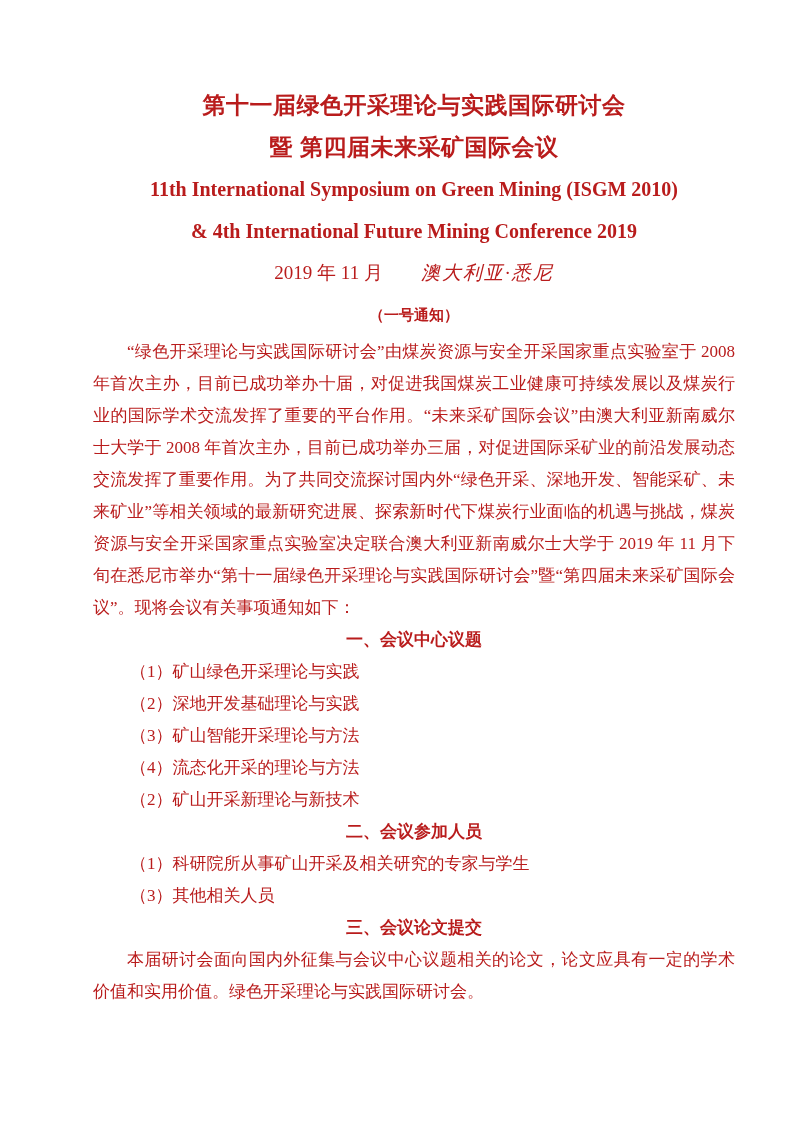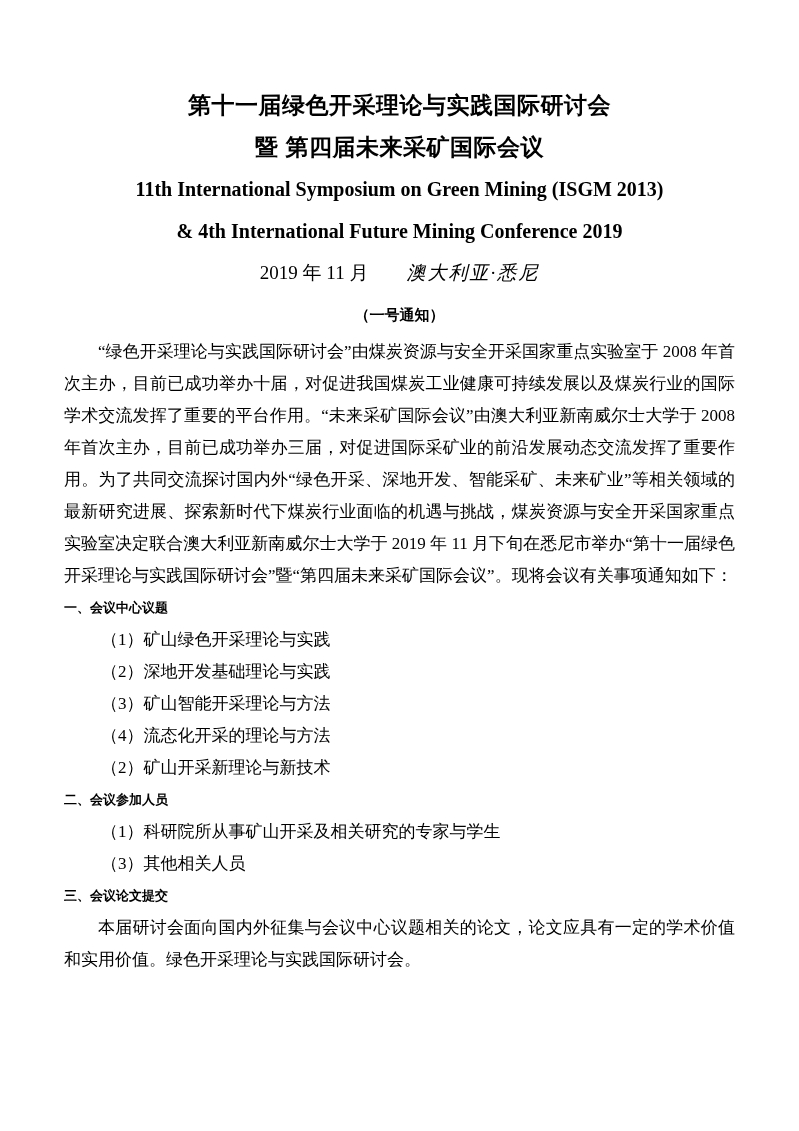--- a/index.html
+++ b/index.html
@@ -6,23 +6,23 @@
     margin: 0;
     padding: 0;
     background: #9e9e9e;
   }
   .page {
     position: relative;
     width: 799px;
     height: 1131px;
     margin: 0 auto;
     background: #ffffff;
-    color: #000000;
+    color: #b91c1c;
     box-sizing: border-box;
-    padding: 84px 64px 0 64px;
+    padding: 84px 64px 0 93px;
     overflow: hidden;
   }
   
   .t-line {
     display: block;
     text-align: center;
     line-height: 42px;
     height: 42px;
     margin: 0;
     white-space: nowrap;
@@ -62,37 +62,38 @@
   p.para {
     margin: 0;
     text-indent: 2em;
     text-align: justify;
     text-justify: inter-ideograph;
   }
   h3.sec-heading {
     margin: 0;
     font-family: "Liberation Sans", "DejaVu Sans", sans-serif;
     font-weight: 700;
-    font-size: 13px;
+    font-size: 17px;
     line-height: 32px;
+    text-align: center;
   }
   p.list-item {
     margin: 0;
     padding-left: 37px;
     line-height: 32px;
   }
 </style>
 </head>
 <body>
 
 <div class="page">
 
   <h1 class="t-line title-cn">第十一届绿色开采理论与实践国际研讨会</h1>
   <h1 class="t-line title-cn">暨 第四届未来采矿国际会议</h1>
-  <h2 class="t-line title-en">11th International Symposium on Green Mining (ISGM 2013)</h2>
+  <h2 class="t-line title-en">11th International Symposium on Green Mining (ISGM 2010)</h2>
   <h2 class="t-line title-en">&amp; 4th International Future Mining Conference 2019</h2>
 
   <div class="t-line date-line">
     <span>2019 年 11 月</span><span class="loc">澳大利亚·悉尼</span>
   </div>
 
   <div class="t-line notice">（一号通知）</div>
 
   <div class="doc-body">
 

